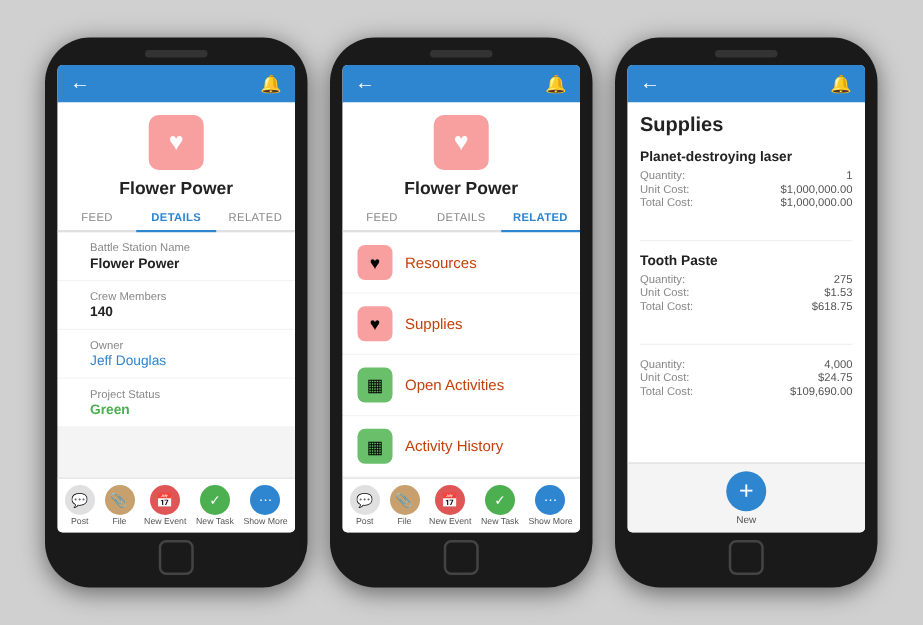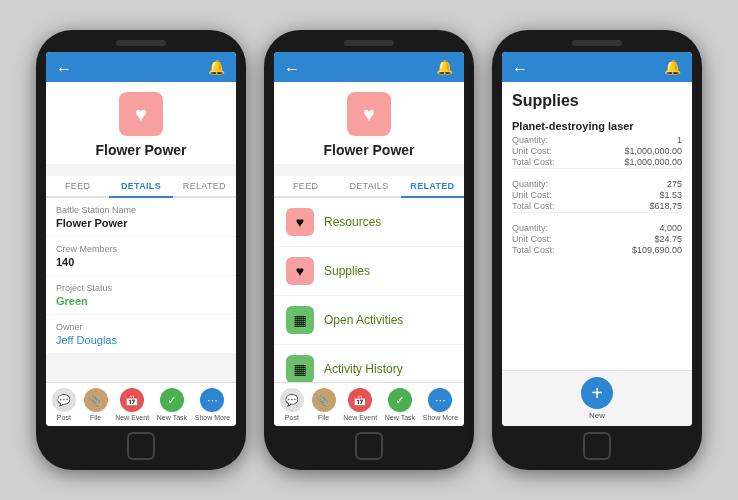--- a/index.html
+++ b/index.html
@@ -92,21 +92,20 @@
       font-size: 14px;
       font-weight: 600;
       color: #222;
     }
     
     .tabs {
       display: flex;
       background: white;
       border-bottom: 2px solid #e0e0e0;
       flex-shrink: 0;
-      margin-top: 12px;
     }
     .tab {
       flex: 1;
       text-align: center;
       font-size: 9px;
       padding: 5px 2px;
       color: #888;
       font-weight: 500;
       letter-spacing: 0.3px;
     }
@@ -117,21 +116,21 @@
       font-weight: 700;
     }
     
     .details-content {
       flex: 1;
       background: #f4f4f4;
       overflow: hidden;
     }
     .detail-item {
       background: white;
-      padding: 7px 10px;
+      padding: 7px 26px;
       margin-bottom: 1px;
     }
     .detail-label {
       font-size: 9px;
       color: #888;
       margin-bottom: 2px;
     }
     .detail-value {
       font-size: 11px;
       color: #222;
@@ -196,39 +195,39 @@
       display: flex;
       align-items: center;
       justify-content: center;
       font-size: 14px;
       flex-shrink: 0;
     }
     .ri-red { background: #f8a0a0; }
     .ri-green { background: #6abf6a; }
     .related-label {
       font-size: 12px;
-      color: #4d7c0f;
+      color: #c2410c;
     }
     
     .supplies-content {
       flex: 1;
       background: white;
       overflow: hidden;
       padding: 10px;
     }
     .supplies-title {
       font-size: 16px;
       font-weight: 700;
       color: #222;
       margin-bottom: 10px;
     }
     .supply-item {
       margin-bottom: 10px;
       border-bottom: 1px solid #f0f0f0;
-      padding-bottom: 0;
+      padding-bottom: 24px;
     }
     .supply-item:last-child {
       border-bottom: none;
     }
     .supply-name {
       font-size: 11px;
       font-weight: 600;
       color: #222;
       margin-bottom: 3px;
     }
@@ -296,26 +295,26 @@
       <div class="details-content">
         <div class="detail-item">
           <div class="detail-label">Battle Station Name</div>
           <div class="detail-value">Flower Power</div>
         </div>
         <div class="detail-item">
           <div class="detail-label">Crew Members</div>
           <div class="detail-value">140</div>
         </div>
         <div class="detail-item">
+          <div class="detail-label">Owner</div>
+          <div class="detail-value link">Jeff Douglas</div>
+        </div>
+        <div class="detail-item">
           <div class="detail-label">Project Status</div>
           <div class="detail-value green">Green</div>
-        </div>
-        <div class="detail-item">
-          <div class="detail-label">Owner</div>
-          <div class="detail-value link">Jeff Douglas</div>
         </div>
       </div>
 
       <div class="bottom-bar">
         <div class="bottom-btn">
           <div class="icon-circle ic-post">💬</div>
           <span>Post</span>
         </div>
         <div class="bottom-btn">
           <div class="icon-circle ic-file">📎</div>
@@ -425,20 +424,21 @@
             <span>Unit Cost:</span>
             <span>$1,000,000.00</span>
           </div>
           <div class="supply-row">
             <span>Total Cost:</span>
             <span>$1,000,000.00</span>
           </div>
         </div>
 
         <div class="supply-item">
+          <div class="supply-name">Tooth Paste</div>
           <div class="supply-row">
             <span>Quantity:</span>
             <span>275</span>
           </div>
           <div class="supply-row">
             <span>Unit Cost:</span>
             <span>$1.53</span>
           </div>
           <div class="supply-row">
             <span>Total Cost:</span>

